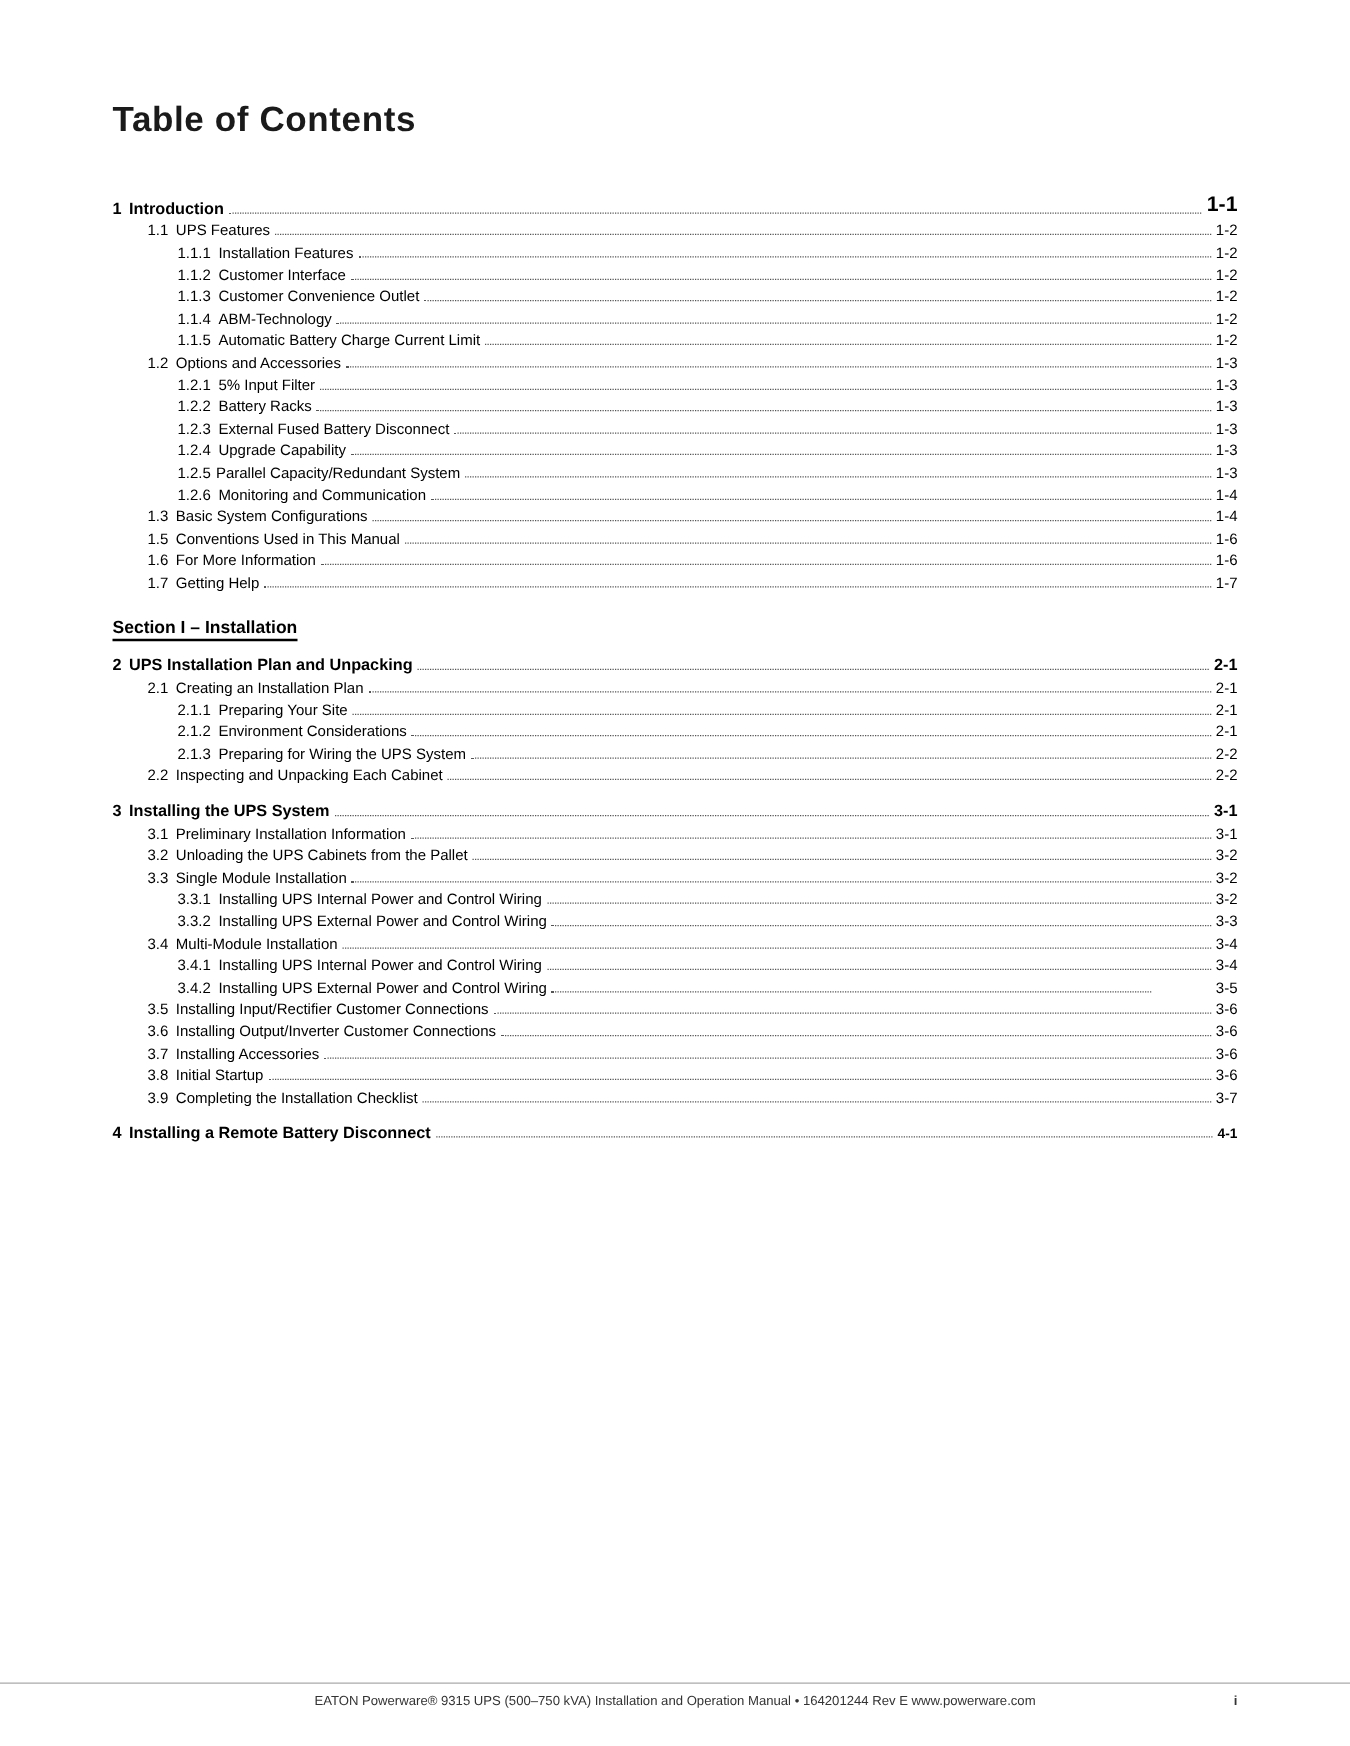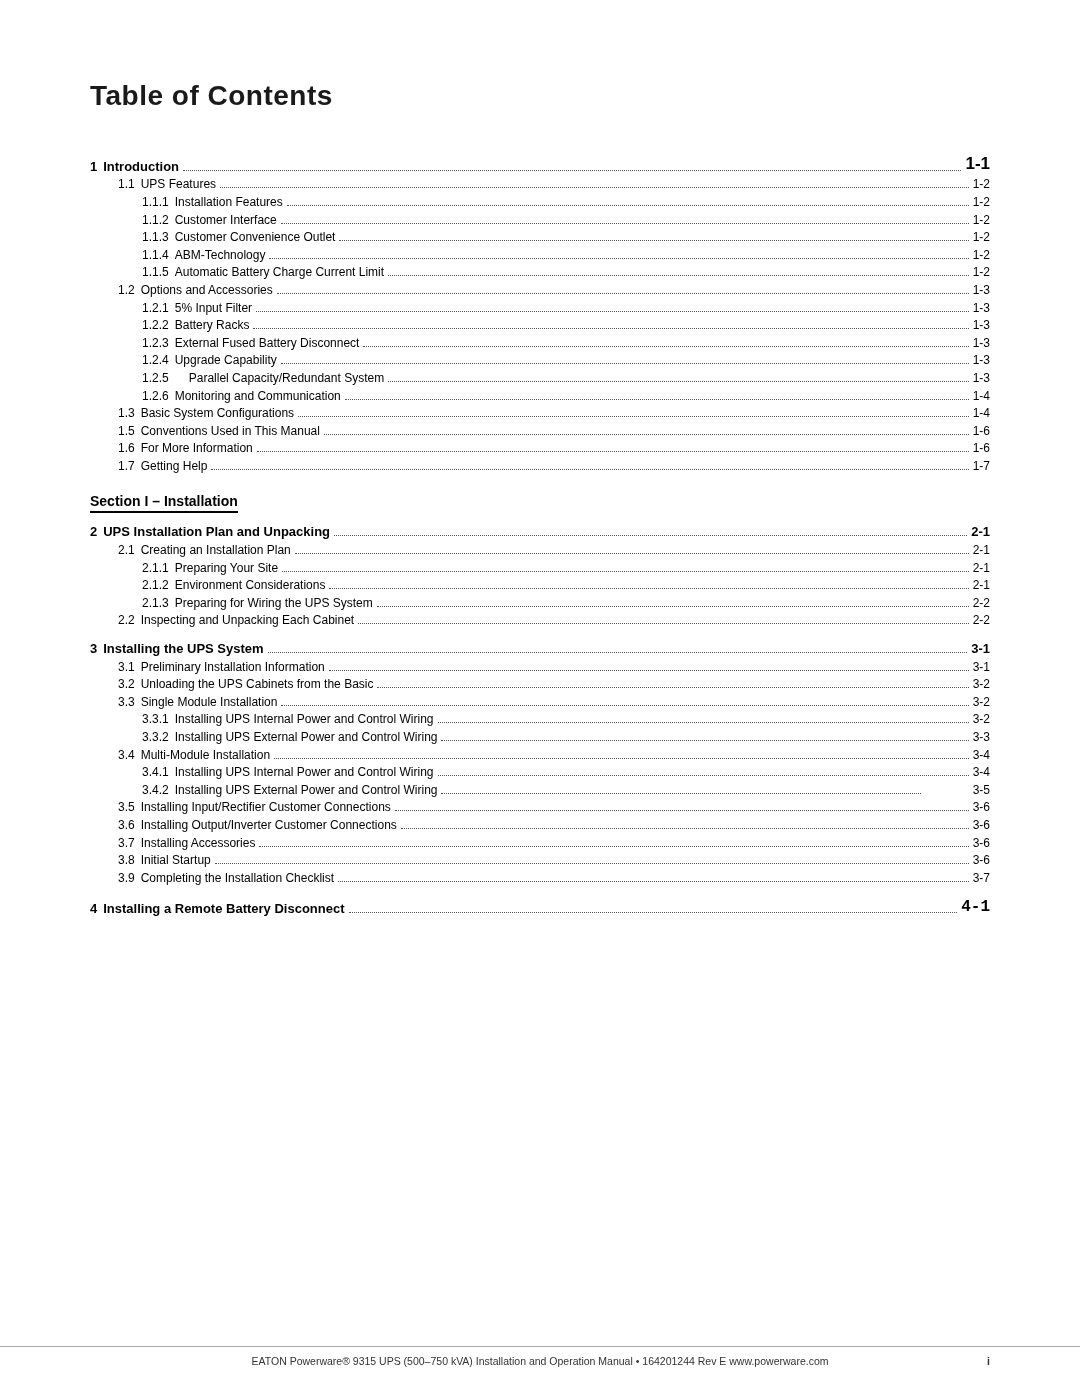--- a/index.html
+++ b/index.html
@@ -139,21 +139,21 @@
         <span style="flex: 1 1 0%; overflow: hidden; border-bottom: 1px dotted rgb(85, 85, 85); margin: 0px 4px 3px; min-width: 10px;"></span>
         <span style="white-space: nowrap; flex-shrink: 0;">1-3</span>
       </div>
       <div class="row-wrapper" style="padding-left: 52px;">
         <span style="white-space: nowrap; flex-shrink: 0; margin-right: 6px;">1.2.4</span>
         <span style="white-space: nowrap; flex-shrink: 0;">Upgrade Capability</span>
         <span style="flex: 1 1 0%; overflow: hidden; border-bottom: 1px dotted rgb(85, 85, 85); margin: 0px 4px 3px; min-width: 10px;"></span>
         <span style="white-space: nowrap; flex-shrink: 0;">1-3</span>
       </div>
       <div class="row-wrapper" style="padding-left: 52px;">
-        <span style="white-space: nowrap; flex-shrink: 0; margin-right: 20px;">1.2.5</span>
+        <span style="white-space: nowrap; flex-shrink: 0; margin-right: 4px;">1.2.5</span>
         <span style="white-space: nowrap; flex-shrink: 0;">Parallel Capacity/Redundant System</span>
         <span style="flex: 1 1 0%; overflow: hidden; border-bottom: 1px dotted rgb(85, 85, 85); margin: 0px 4px 3px; min-width: 10px;"></span>
         <span style="white-space: nowrap; flex-shrink: 0;">1-3</span>
       </div>
       <div class="row-wrapper" style="padding-left: 52px;">
         <span style="white-space: nowrap; flex-shrink: 0; margin-right: 6px;">1.2.6</span>
         <span style="white-space: nowrap; flex-shrink: 0;">Monitoring and Communication</span>
         <span style="flex: 1 1 0%; overflow: hidden; border-bottom: 1px dotted rgb(85, 85, 85); margin: 0px 4px 3px; min-width: 10px;"></span>
         <span style="white-space: nowrap; flex-shrink: 0;">1-4</span>
       </div>
@@ -225,21 +225,21 @@
         <span style="white-space: nowrap; flex-shrink: 0; font-weight: bold; font-size: 13px;">3-1</span>
       </div>
       <div class="row-wrapper" style="padding-left: 28px;">
         <span style="white-space: nowrap; flex-shrink: 0; margin-right: 6px;">3.1</span>
         <span style="white-space: nowrap; flex-shrink: 0;">Preliminary Installation Information</span>
         <span style="flex: 1 1 0%; overflow: hidden; border-bottom: 1px dotted rgb(85, 85, 85); margin: 0px 4px 3px; min-width: 10px;"></span>
         <span style="white-space: nowrap; flex-shrink: 0;">3-1</span>
       </div>
       <div class="row-wrapper" style="padding-left: 28px;">
         <span style="white-space: nowrap; flex-shrink: 0; margin-right: 6px;">3.2</span>
-        <span style="white-space: nowrap; flex-shrink: 0;">Unloading the UPS Cabinets from the Basic</span>
+        <span style="white-space: nowrap; flex-shrink: 0;">Unloading the UPS Cabinets from the Pallet</span>
         <span style="flex: 1 1 0%; overflow: hidden; border-bottom: 1px dotted rgb(85, 85, 85); margin: 0px 4px 3px; min-width: 10px;"></span>
         <span style="white-space: nowrap; flex-shrink: 0;">3-2</span>
       </div>
       <div class="row-wrapper" style="padding-left: 28px;">
         <span style="white-space: nowrap; flex-shrink: 0; margin-right: 6px;">3.3</span>
         <span style="white-space: nowrap; flex-shrink: 0;">Single Module Installation</span>
         <span style="flex: 1 1 0%; overflow: hidden; border-bottom: 1px dotted rgb(85, 85, 85); margin: 0px 4px 3px; min-width: 10px;"></span>
         <span style="white-space: nowrap; flex-shrink: 0;">3-2</span>
       </div>
       <div class="row-wrapper" style="padding-left: 52px;">
@@ -299,21 +299,21 @@
       <div class="row-wrapper" style="padding-left: 28px;">
         <span style="white-space: nowrap; flex-shrink: 0; margin-right: 6px;">3.9</span>
         <span style="white-space: nowrap; flex-shrink: 0;">Completing the Installation Checklist</span>
         <span style="flex: 1 1 0%; overflow: hidden; border-bottom: 1px dotted rgb(85, 85, 85); margin: 0px 4px 3px; min-width: 10px;"></span>
         <span style="white-space: nowrap; flex-shrink: 0;">3-7</span>
       </div>
       <div class="row-wrapper" style="padding-left: 0px; margin-top: 10px;">
         <span style="white-space: nowrap; flex-shrink: 0; margin-right: 6px; font-weight: bold; font-size: 13px;">4</span>
         <span style="white-space: nowrap; flex-shrink: 0; font-weight: bold; font-size: 13px;">Installing a Remote Battery Disconnect</span>
         <span style="flex: 1 1 0%; overflow: hidden; border-bottom: 1px dotted rgb(85, 85, 85); margin: 0px 4px 3px; min-width: 10px;"></span>
-        <span style="white-space: nowrap; flex-shrink: 0; font-weight: bold; font-size: 16px; font-family: Liberation Mono, monospace;">4-1</span>
+        <span style="white-space: nowrap; flex-shrink: 0; font-weight: bold; font-size: 11px;">4-1</span>
       </div>
     </div>
 
   <div class="footer">
     <span>EATON Powerware® 9315 UPS (500–750 kVA) Installation and Operation Manual  •  164201244 Rev E  www.powerware.com</span>
     <span class="footer-right">i</span>
   </div>
 </div>
 
 </body></html>

